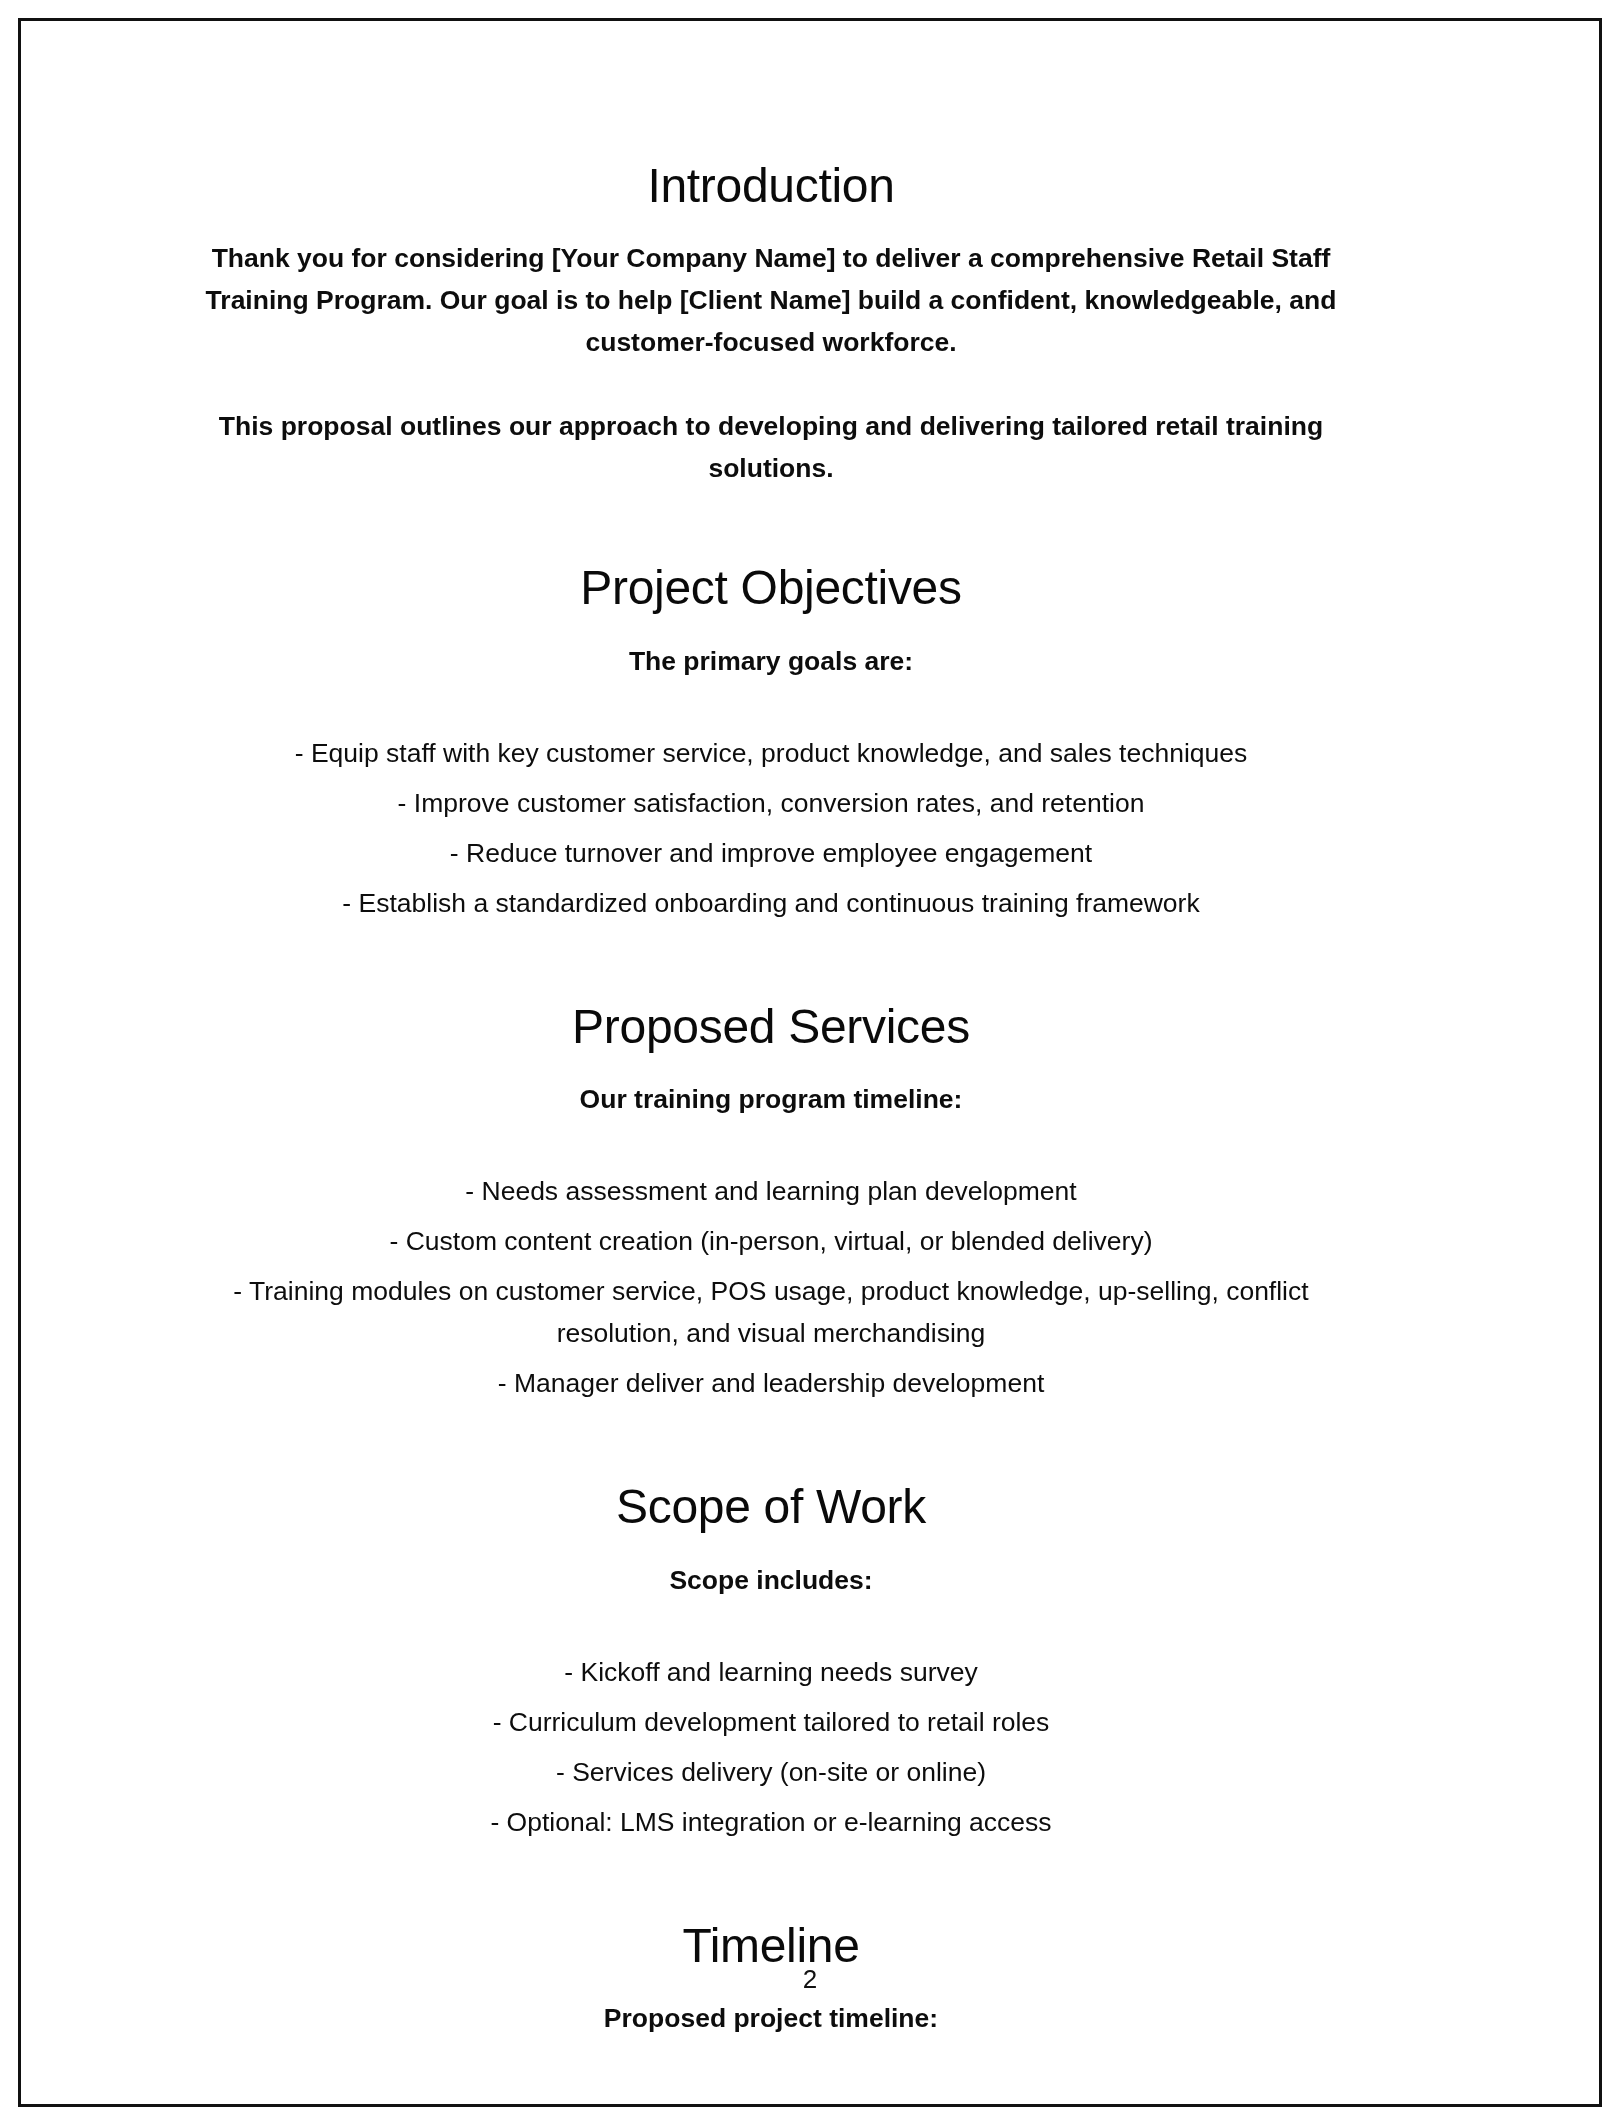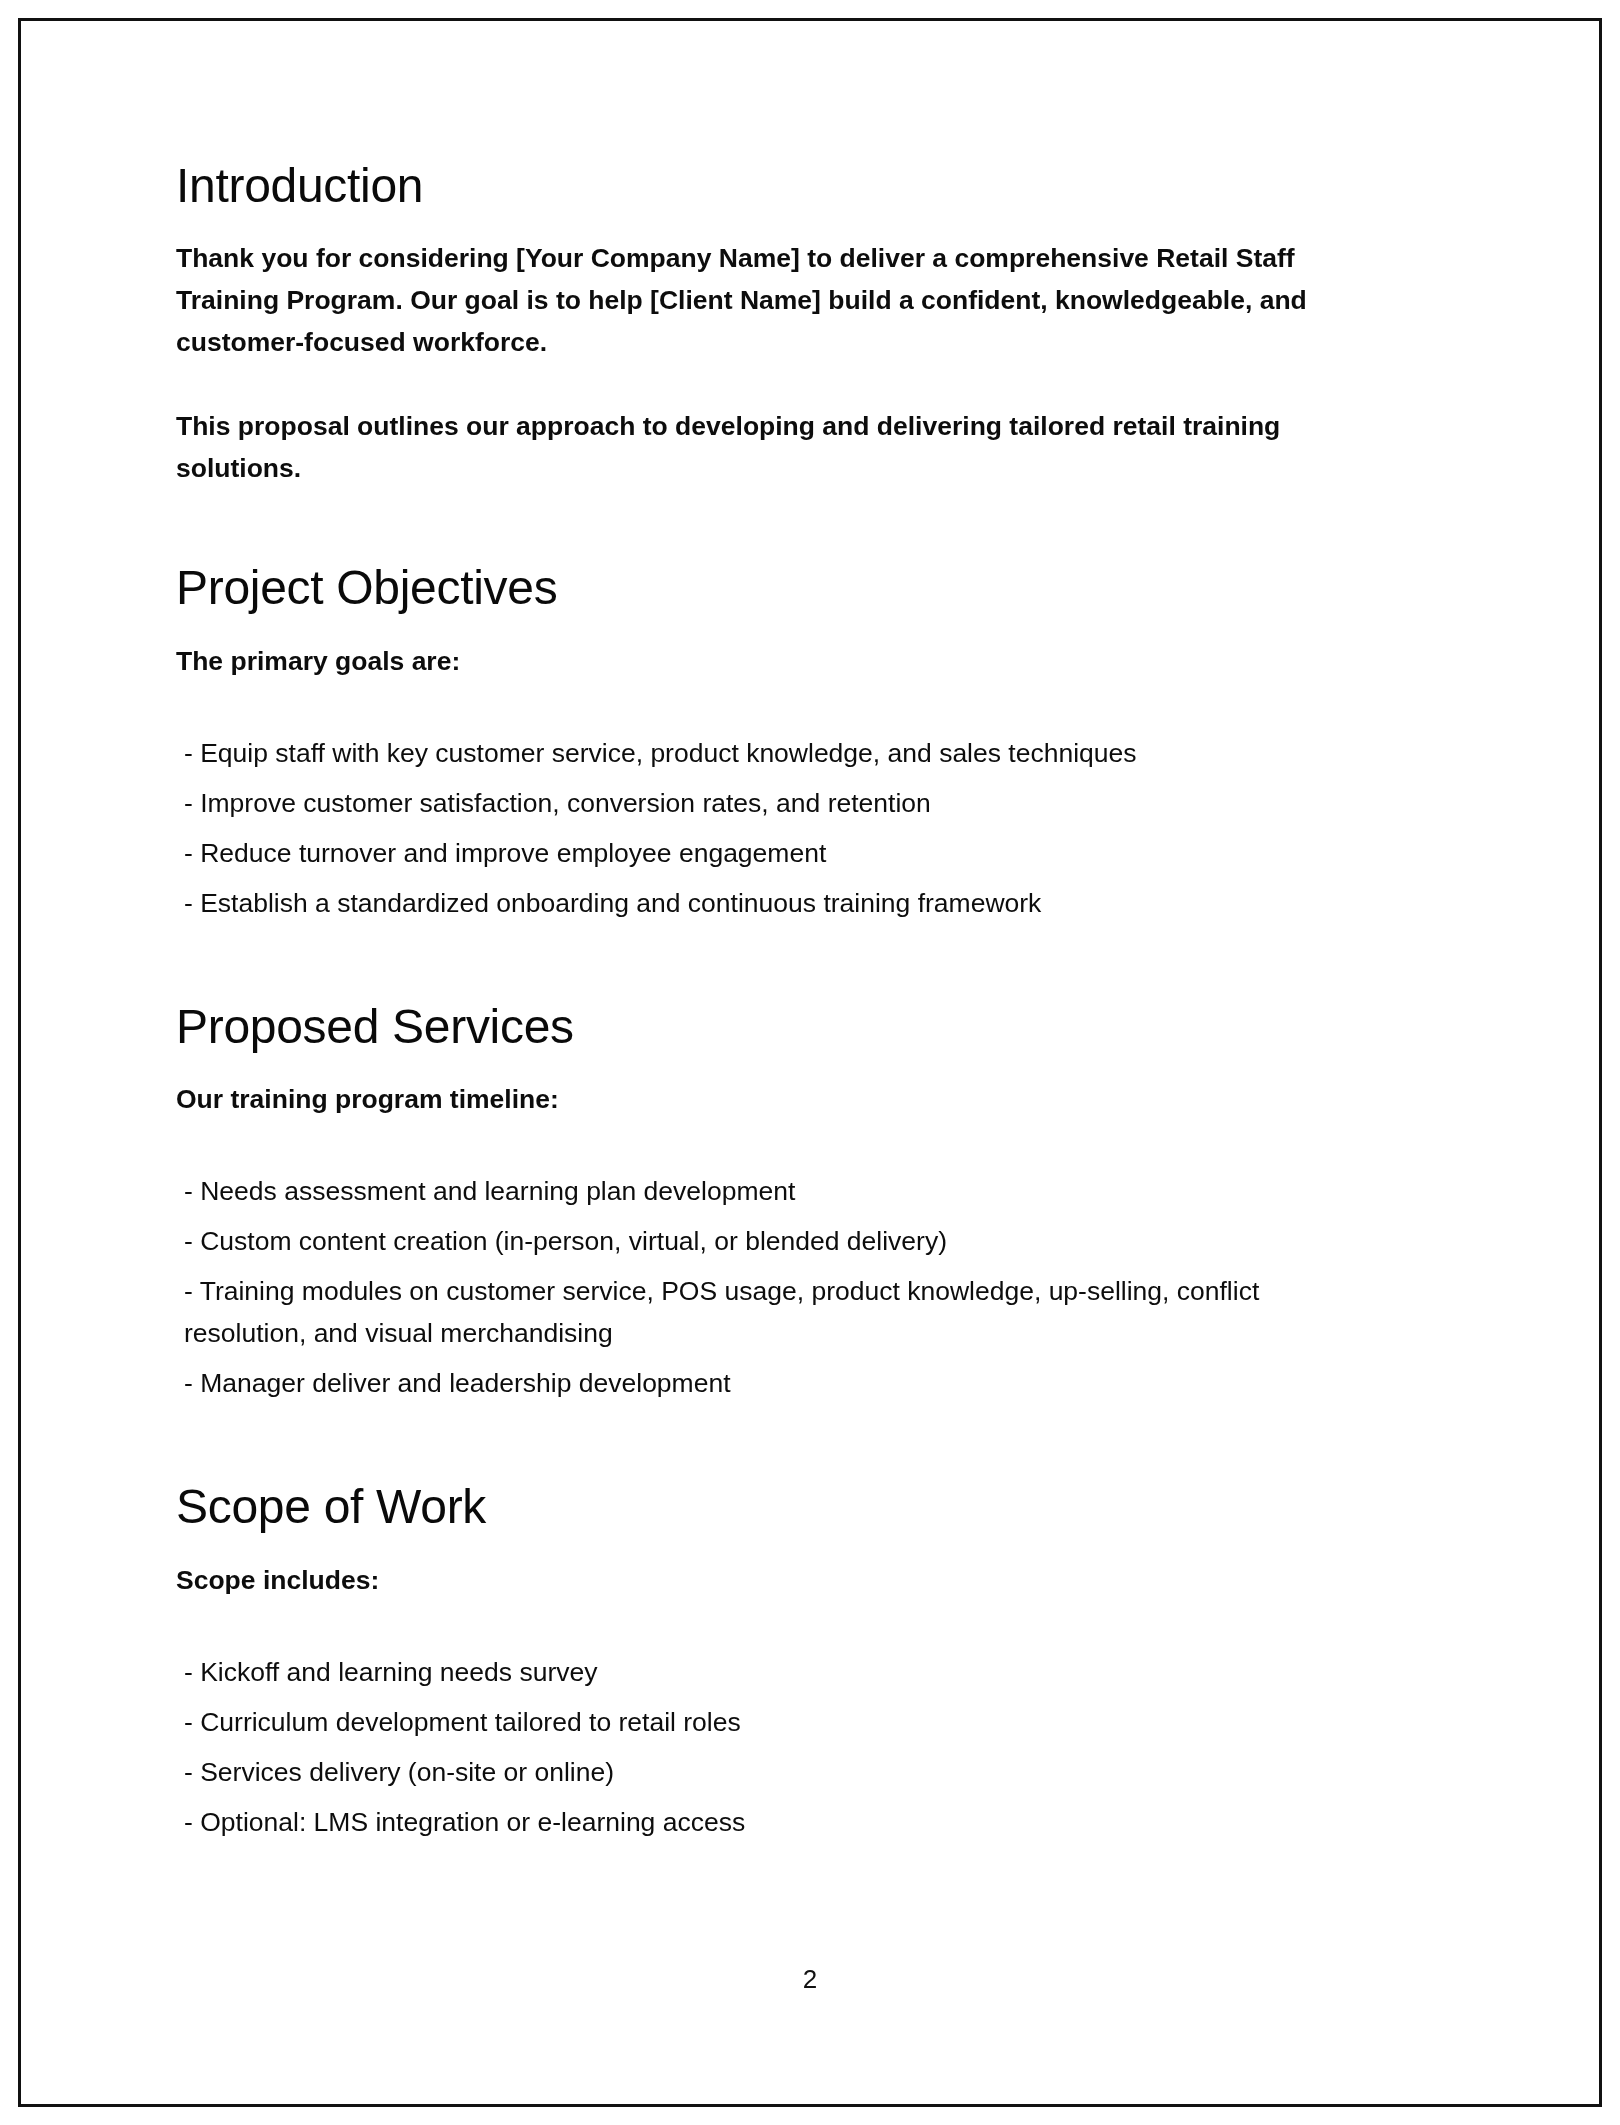--- a/index.html
+++ b/index.html
@@ -30,20 +30,21 @@
     left: 0;
     right: 0;
     top: 0;
     bottom: 0;
     padding: 140px 150px 0 155px;
     box-sizing: border-box;
   }
   .doc-body {
     width: 1190px;
     color: #000000;
+    text-align: center;
   }
   h1.section-heading {
     font-family: "Liberation Sans", sans-serif;
     font-weight: 400;
     font-size: 48px;
     line-height: 1.05;
     letter-spacing: -0.3px;
     margin: 0;
     color: #0a0a0a;
   }
@@ -143,19 +144,24 @@
           <ul class="dash-list">
             <li>- Kickoff and learning needs survey</li>
             <li>- Curriculum development tailored to retail roles</li>
             <li>- Services delivery (on-site or online)</li>
             <li>- Optional: LMS integration or e-learning access</li>
           </ul>
         </div>
 
         <div class="heading-top-gap-md"></div>
 
+        <div class="section">
+          <h1 class="section-heading">Timeline</h1>
+          <div class="block-gap-after-heading"></div>
+          <p class="para">Proposed project timeline:</p>
+        </div>
 
       </div>
 
       <div class="footer-page-number">2</div>
     </div>
   </div>
 </div>
 
 </body></html>

